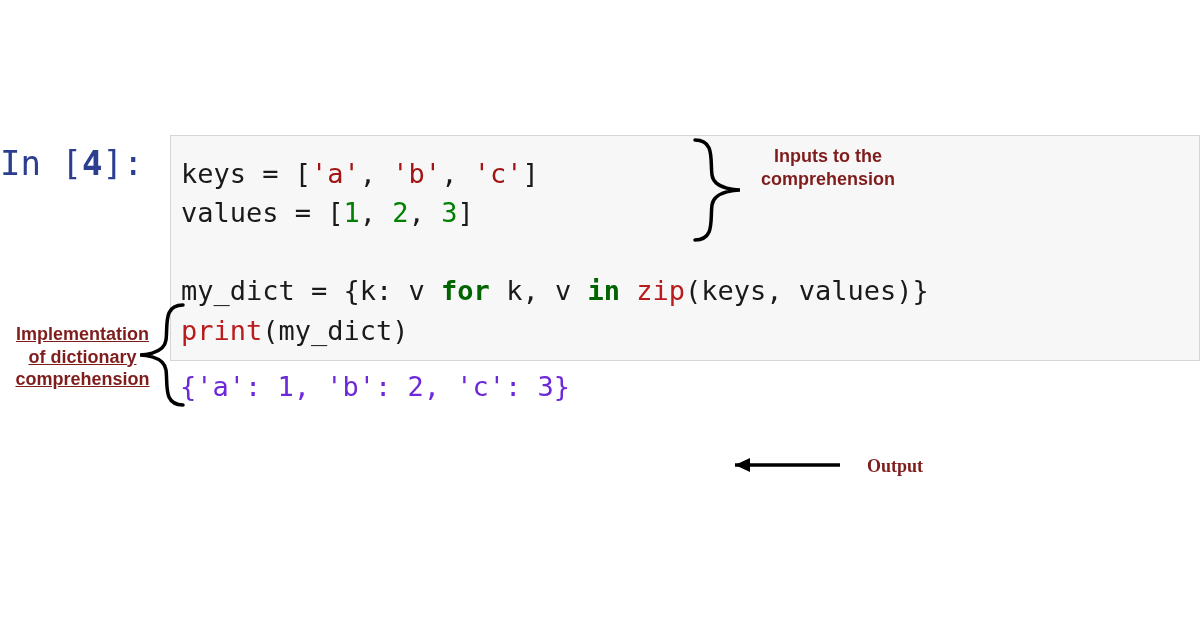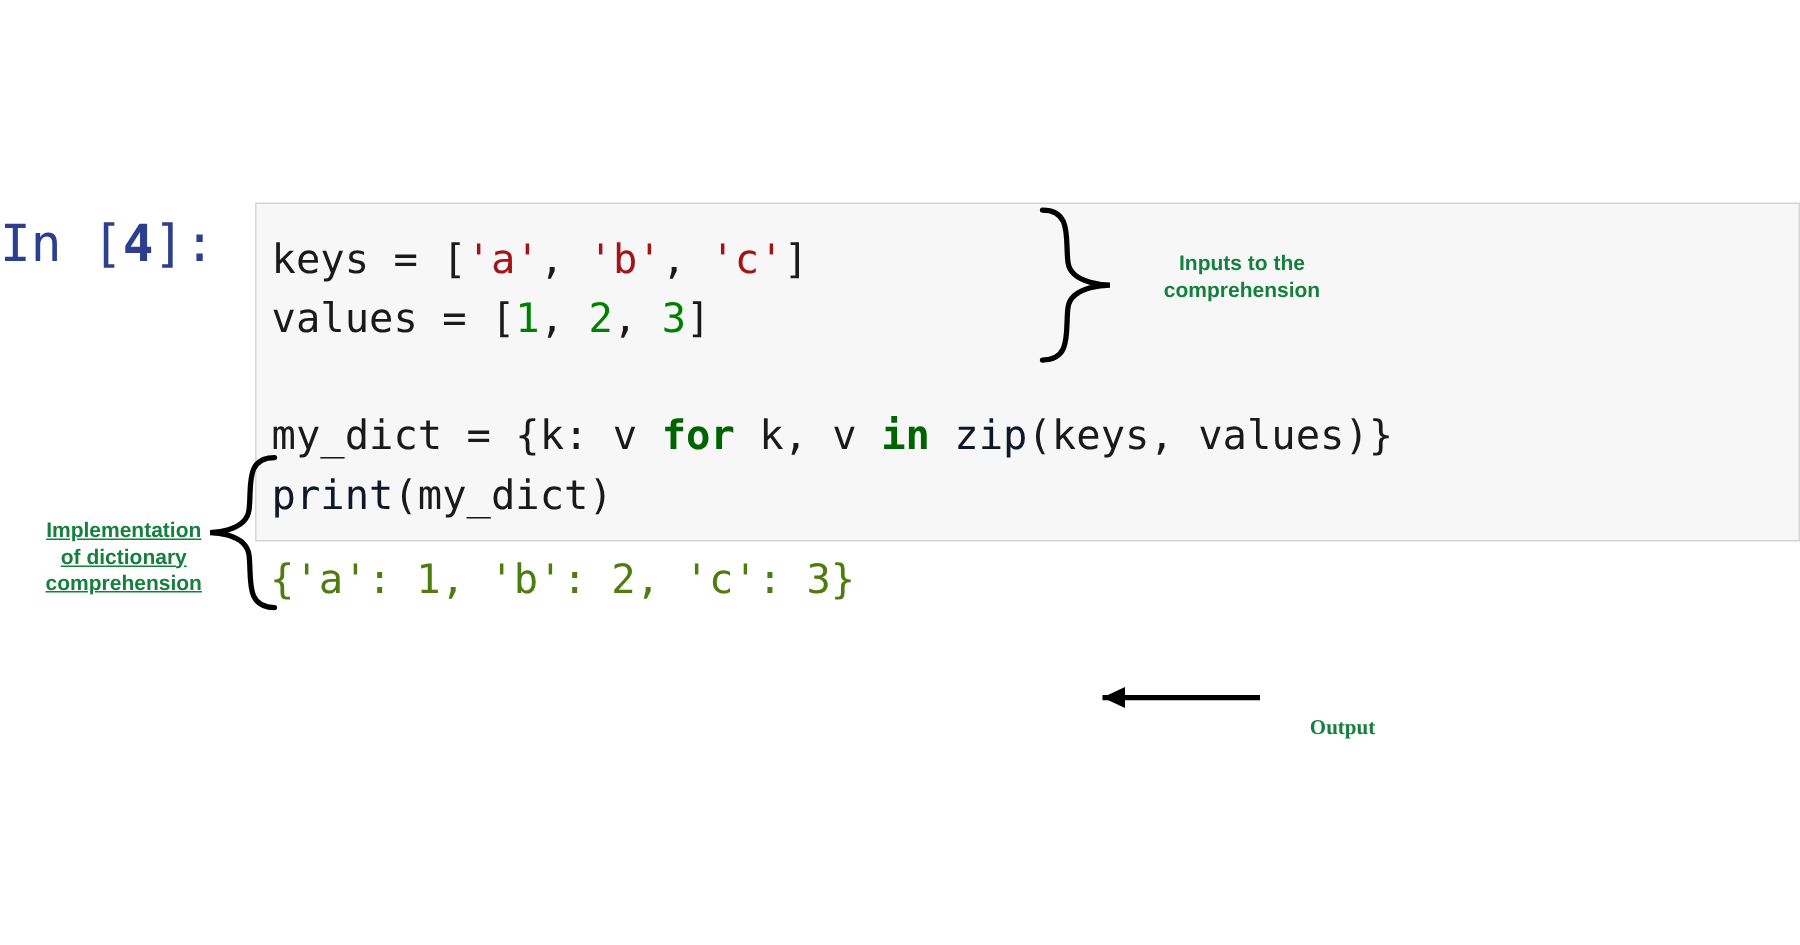--- a/index.html
+++ b/index.html
@@ -33,37 +33,36 @@
       padding: 18px 10px 10px 10px;
       font-size: 27px;
       line-height: 1.45;
       font-family: 'DejaVu Sans Mono', monospace;
     }
     .code-line { white-space: pre; }
     .tok-plain { color: #1a1a1a; }
     .tok-str { color: #a31515; }
     .tok-num { color: #008000; }
     .tok-kw { color: #006400; font-weight: bold; }
-    .tok-builtin { color: #0f172a; margin-top: 31px; }
+    .tok-builtin { color: #b91c1c; margin-top: 31px; }
     .output-block {
       font-size: 27px;
       padding: 10px 20px 4px 10px;
       font-family: 'DejaVu Sans Mono', monospace;
-      color: #4d7c0f;
+      color: #6d28d9;
       white-space: pre;
     }
     .annotation {
       position: absolute;
       font-family: Arial, Helvetica, sans-serif;
       font-weight: bold;
-      color: #15803d;
-      font-size: 14px;
+      color: #7f1d1d;
+      font-size: 18px;
       line-height: 1.25;
       text-align: center;
-      margin-top: 22px;
     }
     .anno-inputs { left: 748px; top: 145px; width: 160px; }
     .anno-impl { left: 0px; top: 323px; width: 165px; text-align: center; text-decoration: underline; }
     .anno-output { left: 855px; top: 455px; width: 80px; font-family: Liberation Serif, serif; }
     svg.overlay {
       position: absolute;
       left: 0; top: 0;
       width: 1200px; height: 630px;
       pointer-events: none;
     }

